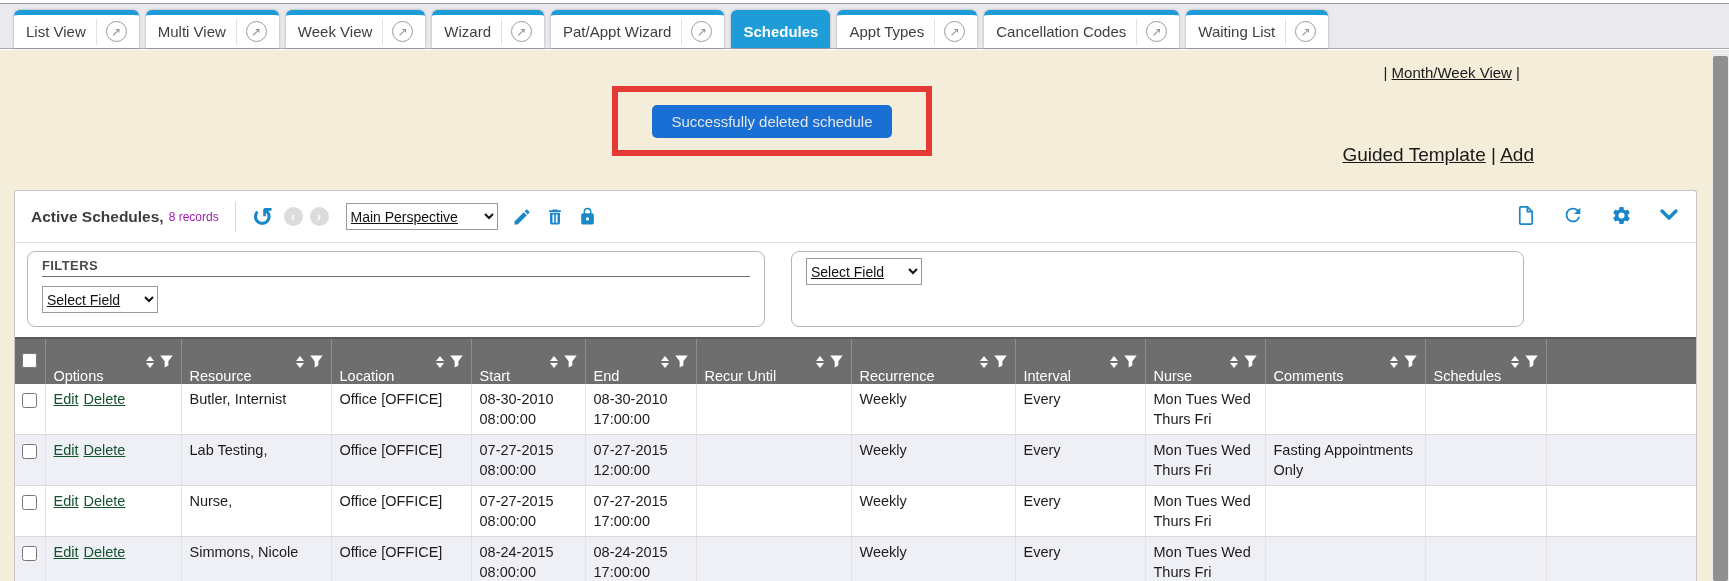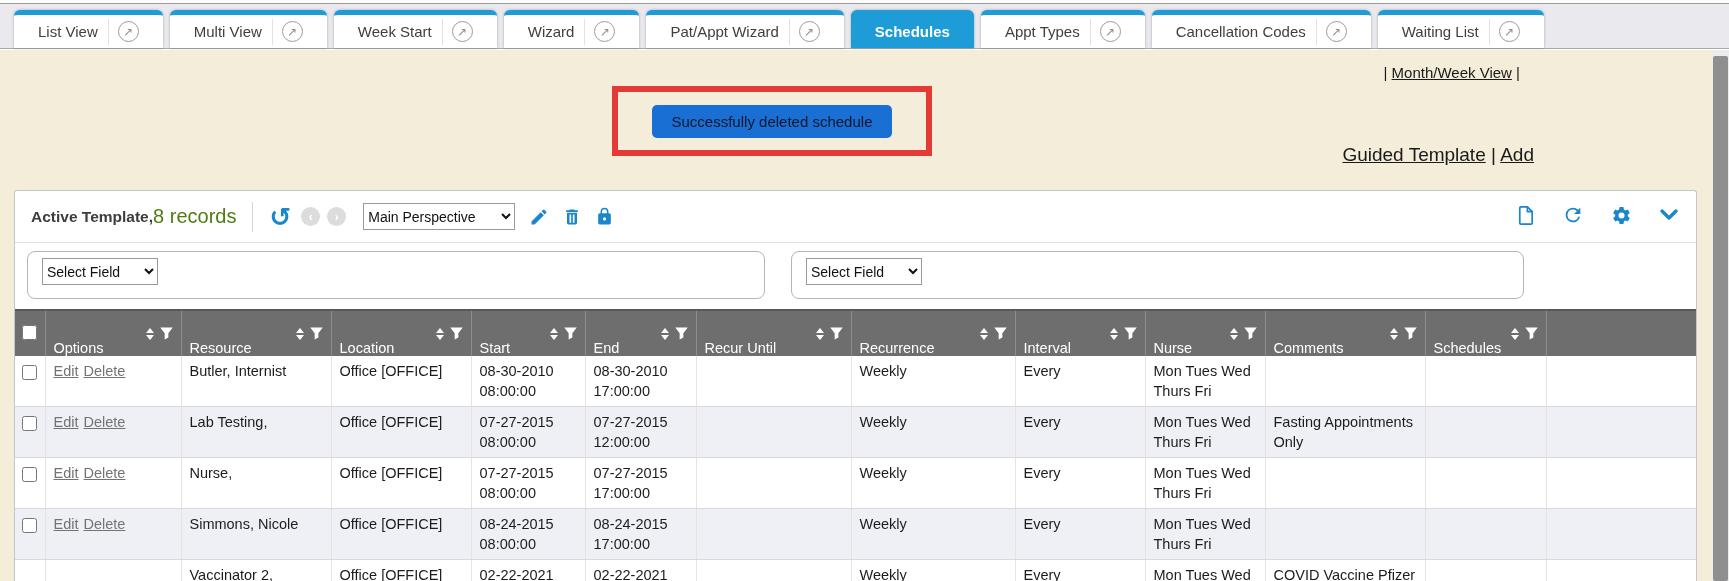--- a/index.html
+++ b/index.html
@@ -7,48 +7,48 @@
     --annotation-red:#e53935; --header-gray:#6e6e6e; --page-beige:#f3edd9;
   }
   *{margin:0;padding:0;box-sizing:border-box;}
   html,body{width:1729px;height:581px;overflow:hidden;}
   body{font-family:"Liberation Sans","DejaVu Sans",sans-serif;background:#fff;position:relative;color:#222;}
 
   
   .top-strip{height:4px;background:#fdfdfd;border-bottom:1px solid #9a9a9a;}
   .tabbar{height:45px;background:#e9e9ee;border-bottom:1px solid #a9a9a9;display:flex;align-items:flex-end;padding-left:14px;gap:7px;}
   .tab{display:inline-flex;align-items:center;height:38px;background:#fff;border-top:5px solid var(--tab-blue);
-       border-radius:6px 6px 0 0;padding:0 24px;box-shadow:0 0 3px rgba(0,0,0,.28);cursor:pointer;}
+       border-radius:6px 6px 0 0;padding:0 12px;box-shadow:0 0 3px rgba(0,0,0,.28);cursor:pointer;}
   .tab-label{font-size:15px;color:#3f3f3f;white-space:nowrap;}
   .tab-ext{border-left:1px solid #e2e2e2;padding-left:9px;margin-left:10px;height:26px;display:flex;align-items:center;}
   .circ{width:21px;height:21px;border:1.5px solid #9b9b9b;border-radius:50%;color:#8f8f8f;font-size:12px;
         display:flex;align-items:center;justify-content:center;}
   .tab.active{background:var(--tab-blue);border-top-color:var(--tab-blue);}
   .tab.active .tab-label{color:#fff;font-weight:bold;}
 
   
   .main{position:absolute;top:50px;left:0;right:17px;bottom:0;background:var(--page-beige);}
   .mw-link{position:absolute;top:14px;right:192px;font-size:15px;color:#1a1a1a;white-space:nowrap;}
   .mw-link a,.gt-links a{color:#1a1a1a;text-decoration:underline;cursor:pointer;}
   .red-box{position:absolute;left:612px;top:36px;width:320px;height:70px;border:6px solid var(--annotation-red);
            display:flex;align-items:center;justify-content:center;}
-  .alert-btn{background:var(--button-blue);color:#0f172a;font-size:15px;padding:8px 20px;border-radius:5px;white-space:nowrap;text-align:right;}
+  .alert-btn{background:var(--button-blue);color:#e5e5e5;font-size:15px;padding:8px 20px;border-radius:5px;white-space:nowrap;text-align:right;}
   .gt-links{position:absolute;top:94px;right:178px;font-size:19px;color:#1a1a1a;white-space:nowrap;}
 
   
   .panel{position:absolute;left:14px;right:15px;top:140px;bottom:0;background:#fff;
          border:1px solid #c6c6c6;border-bottom:none;border-radius:3px 3px 0 0;overflow:hidden;}
   .toolbar{display:flex;align-items:center;height:52px;padding:0 16px;border-bottom:1px solid #e0e0e0;}
   .tb-title{font-size:15.5px;font-weight:bold;color:#3d3d3d;}
-  .tb-count{font-size:20px;color:#4d7c0f;}
+  .tb-count{font-size:12px;color:#a21caf;margin-left:5px;}
   .tb-divider{width:1px;height:30px;background:#d5d5d5;margin:0 16px;}
   .undo{font-size:26px;font-weight:bold;color:var(--icon-blue);cursor:pointer;line-height:1;margin-right:10px;}
   .navcircle{width:19px;height:19px;border-radius:50%;background:#dcdcdc;color:#fff;font-weight:bold;font-size:12px;
              display:inline-flex;align-items:center;justify-content:center;margin-right:7px;cursor:pointer;}
-  select{height:27px;border:1px solid #9a9a9a;background:#fff;font-size:14px;font-family:inherit;color:#111;}
+  select{height:27px;border:1px solid #9a9a9a;background:#fff;font-size:14px;font-family:inherit;color:#111;text-decoration:underline;}
   .tb-select{width:152px;margin:0 14px 0 10px;}
   .tbicon{display:inline-flex;align-items:center;margin-right:13px;cursor:pointer;}
   .tbicon svg{fill:var(--icon-blue);}
   .tbicon svg.stroke{fill:none;stroke:var(--icon-blue);}
   .tb-spacer{flex:1;}
   .tb-right .tbicon{margin-right:0;margin-left:22px;}
 
   
   .filter-row{display:flex;padding:8px 12px 10px;gap:26px;}
   .fbox{border:1px solid #b5b5b5;border-radius:8px;padding:6px 14px 13px;}
@@ -69,21 +69,21 @@
   .sort{display:flex;flex-direction:column;align-items:center;cursor:pointer;}
   .sort i{display:block;width:0;height:0;border-left:4px solid transparent;border-right:4px solid transparent;}
   .sort i.up{border-bottom:5px solid #fff;margin-bottom:2px;}
   .sort i.down{border-top:5px solid #fff;}
   .funnel{fill:#fff;cursor:pointer;flex:none;}
   tbody td{height:46px;padding:5px 8px;border-bottom:1px solid #d9d9d9;border-right:1px solid #e3e3e3;
            vertical-align:top;white-space:pre-line;line-height:1.38;}
   tbody td.filler{border-right:none;}
   tbody tr:nth-child(even){background:#eef0f5;}
   tbody td.cb-cell{vertical-align:top;padding-top:9px;}
-  .rowlink{color:#737373;text-decoration:underline;cursor:pointer;margin-right:5px;}
+  .rowlink{color:#14532d;text-decoration:underline;cursor:pointer;margin-right:5px;}
   input[type=checkbox]{width:15px;height:15px;cursor:pointer;}
 
   
   .scrollbar{position:absolute;top:50px;right:0;bottom:0;width:17px;background:#ececec;}
   .thumb{position:absolute;top:6px;bottom:0;left:1px;right:1px;background:#8f8f8f;border-radius:2px;}
 </style>
 </head>
 <body>
 
 <div class="top-strip"></div>
@@ -94,21 +94,21 @@
       <span class="circ">↗</span>
     </span>
   </div>
     <div class="tab">
     <span class="tab-label">Multi View</span>
     <span class="tab-ext">
       <span class="circ">↗</span>
     </span>
   </div>
     <div class="tab">
-    <span class="tab-label">Week Start</span>
+    <span class="tab-label">Week View</span>
     <span class="tab-ext">
       <span class="circ">↗</span>
     </span>
   </div>
     <div class="tab">
     <span class="tab-label">Wizard</span>
     <span class="tab-ext">
       <span class="circ">↗</span>
     </span>
   </div>
@@ -156,21 +156,21 @@
 
   <div class="gt-links">
     <a>Guided Template</a>
     <span>|</span>
     <a>Add</a>
   </div>
 
   <div class="panel">
 
     <div class="toolbar">
-      <span class="tb-title">Active Template,</span>
+      <span class="tb-title">Active Schedules,</span>
       <span class="tb-count">8 records</span>
       <span class="tb-divider"></span>
       <span class="undo">↺</span>
       <span class="navcircle">‹</span>
       <span class="navcircle">›</span>
       <select class="tb-select">
         <option>Main Perspective</option>
       </select>
       <span class="tbicon">
         <svg width="20" height="20" viewBox="0 0 24 24">
@@ -208,20 +208,21 @@
         <span class="tbicon">
           <svg class="stroke" width="22" height="22" viewBox="0 0 22 22" stroke-width="3.4" stroke-linecap="round" stroke-linejoin="round">
               <path d="M4 7l7 7 7-7"></path>
             </svg>
         </span>
       </span>
     </div>
 
     <div class="filter-row">
       <div class="fbox fbox-filters">
+        <div class="fbox-label">FILTERS</div>
         <select>
           <option>Select Field</option>
         </select>
       </div>
       <div class="fbox fbox-group">
         <select>
           <option>Select Field</option>
         </select>
       </div>
     </div>

